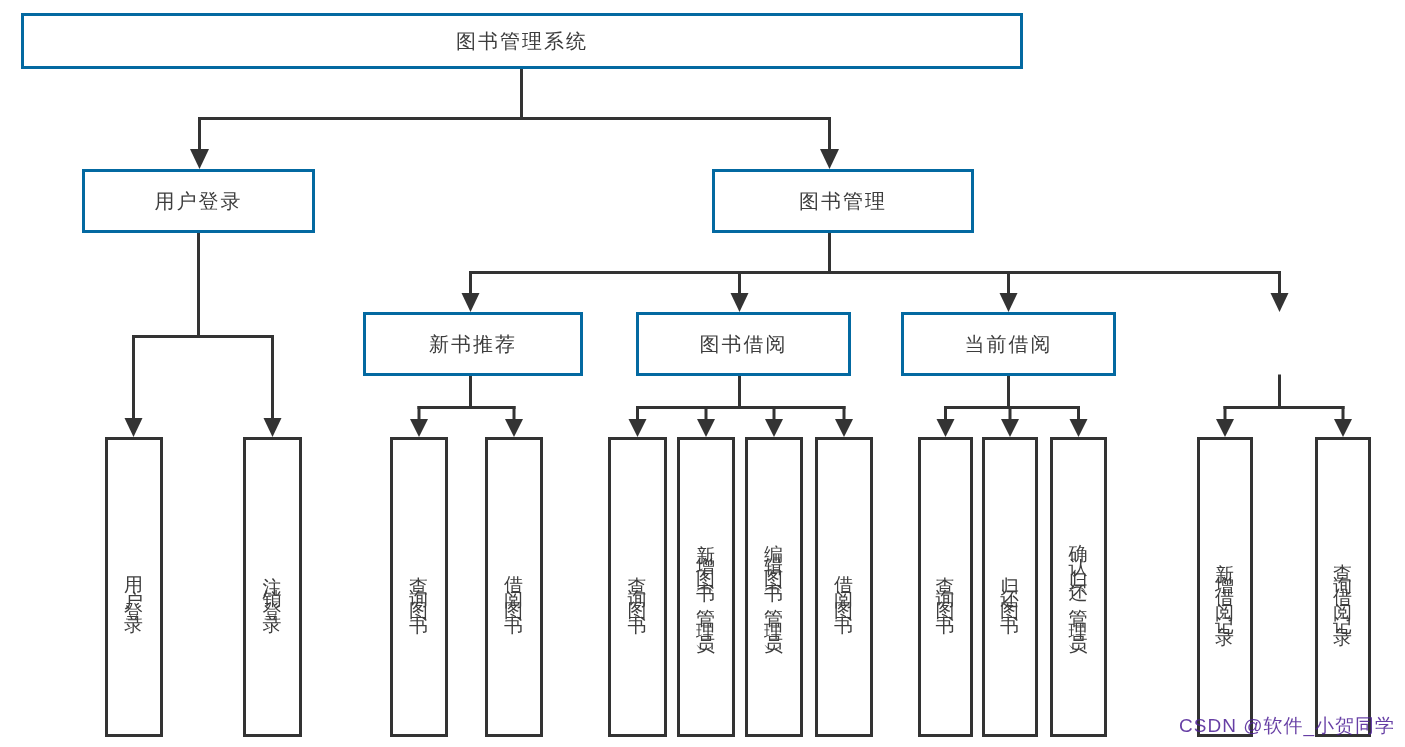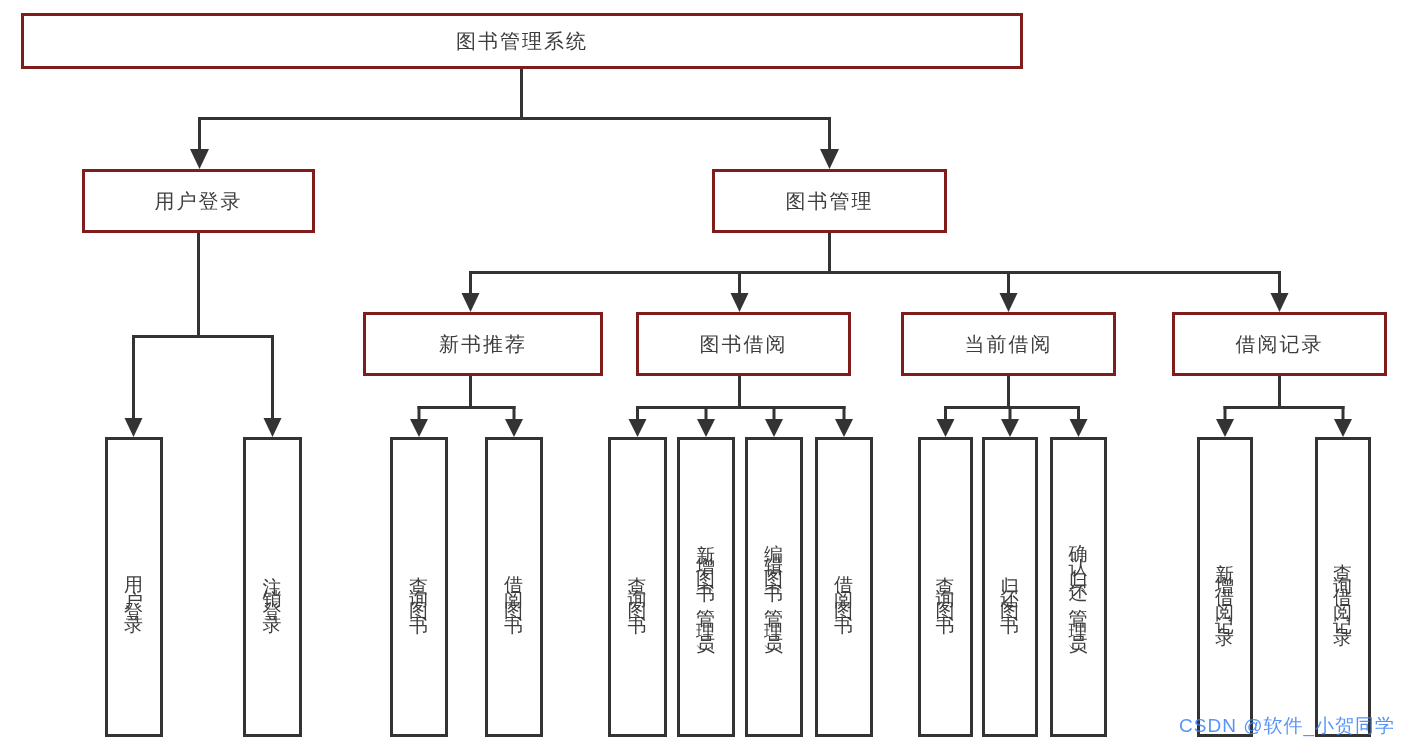--- a/index.html
+++ b/index.html
@@ -11,21 +11,21 @@
     font-family: "Liberation Sans", sans-serif;
     overflow: hidden;
   }
   .wires {
     position: absolute;
     left: 0; top: 0;
   }
   .box {
     position: absolute;
     box-sizing: border-box;
-    border: 3px solid #7f1d1d;
+    border: 3px solid #0369a1;
     background: #ffffff;
     display: flex;
     align-items: center;
     justify-content: center;
     color: #3d3d3d;
     font-size: 20px;
     letter-spacing: 2px;
     z-index: 2;
   }
   .vbox {
@@ -45,21 +45,21 @@
     font-size: 19px;
     letter-spacing: 13px;
     line-height: 1;
     white-space: nowrap;
   }
   .watermark {
     position: absolute;
     right: 10px;
     top: 713px;
     font-size: 19px;
-    color: #3b82f6;
+    color: #4c1d95;
     opacity: 0.85;
     letter-spacing: 1px;
     z-index: 3;
     pointer-events: none;
   }
 </style>
 </head>
 <body>
 
 <div class="canvas">
@@ -153,36 +153,33 @@
     </g>
   </svg>
 
   <div class="box" style="left:21px; top:13px; width:1002px; height:56px;">
     <span>图书管理系统</span>
   </div>
 
   <div class="box" style="left:82px; top:169px; width:233px; height:64px;">
     <span>用户登录</span>
   </div>
-  <div class="box" style="left:712px; top:169px; width:235px; height:64px;">
+  <div class="box" style="left:712px; top:169px; width:262px; height:64px;">
     <span>图书管理</span>
   </div>
 
-  <div class="box" style="left:363px; top:312px; width:240px; height:64px;">
+  <div class="box" style="left:363px; top:312px; width:220px; height:64px;">
     <span>新书推荐</span>
   </div>
   <div class="box" style="left:636px; top:312px; width:215px; height:64px;">
     <span>图书借阅</span>
   </div>
   <div class="box" style="left:901px; top:312px; width:215px; height:64px;font-family:Liberation Serif, serif;">
     <span>当前借阅</span>
   </div>
-  <div class="box" style="left:1172px; top:312px; width:215px; height:64px;">
-    <span>借阅记录</span>
-  </div>
 
   <div class="vbox" style="left:105px; top:437px; width:58px; height:300px;">
     <span class="vtext">用户登录</span>
   </div>
   <div class="vbox" style="left:243px; top:437px; width:59px; height:300px;">
     <span class="vtext">注销登录</span>
   </div>
 
   <div class="vbox" style="left:390px; top:437px; width:58px; height:300px;">
     <span class="vtext">查询图书</span>

